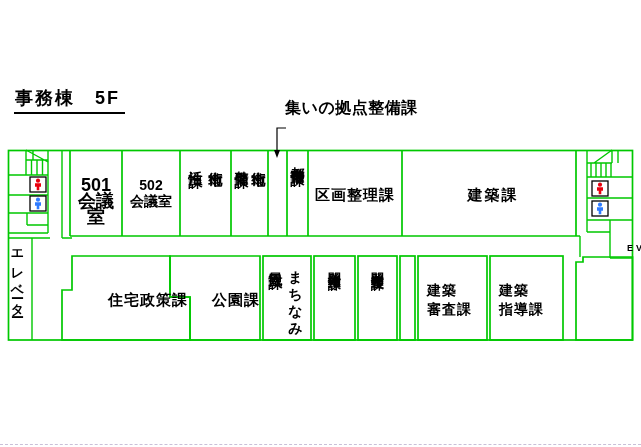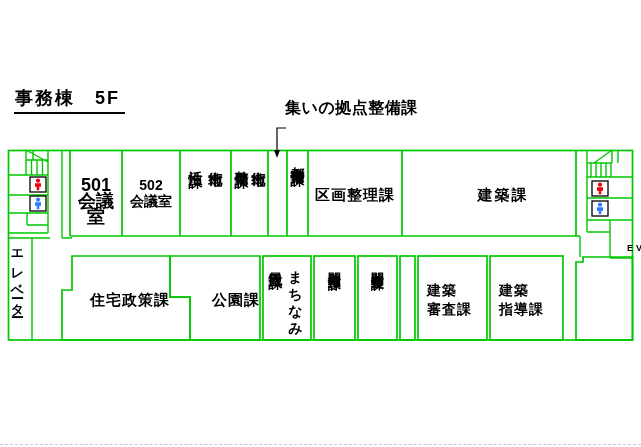--- a/index.html
+++ b/index.html
@@ -118,23 +118,23 @@
   <div class="label h" style="left:70px;top:177px;width:52px;font-size:18px;line-height:16px;">501
 会議室</div>
   <div class="label h" style="left:122px;top:177px;width:58px;font-size:14px;line-height:16px;">502
 会議室</div>
   <div class="label v" style="left:186px;top:160px;height:78px;width:40px;font-size:14px;line-height:20px;letter-spacing:1px;">市街地
 活性課</div>
   <div class="label v" style="left:233px;top:160px;height:78px;width:34px;font-size:14px;line-height:17px;letter-spacing:1px;">市街地
 整備課</div>
   <div class="label v" style="left:290px;top:156px;height:80px;width:16px;font-size:14px;line-height:16px;letter-spacing:1px;">都市整備課</div>
   <div class="label h" style="left:308px;top:186px;width:94px;font-size:15px;letter-spacing:1px;">区画整理課</div>
-  <div class="label h" style="left:416px;top:186px;width:174px;font-size:15px;letter-spacing:2px;">建築課</div>
+  <div class="label h" style="left:406px;top:186px;width:174px;font-size:15px;letter-spacing:2px;">建築課</div>
 
-  <div class="label h" style="left:72px;top:291px;width:116px;font-size:15px;letter-spacing:1px;">住宅政策課</div>
+  <div class="label h" style="left:72px;top:291px;width:116px;font-size:15px;letter-spacing:1px;text-align:right;">住宅政策課</div>
   <div class="label h" style="left:188px;top:291px;width:72px;font-size:15px;letter-spacing:1px;text-align:right;">公園課</div>
   <div class="label v" style="left:266px;top:261px;height:78px;width:40px;font-size:14px;line-height:20px;letter-spacing:1px;">まちなみ
 景観課</div>
   <div class="label v" style="left:327px;top:262px;height:76px;width:15px;font-size:13px;line-height:15px;letter-spacing:1px;">開発指導課</div>
   <div class="label v" style="left:370px;top:262px;height:76px;width:15px;font-size:13px;line-height:15px;letter-spacing:1px;">開発審査課</div>
   <div class="label" style="left:427px;top:281px;width:60px;font-size:14px;line-height:19px;letter-spacing:1px;">建築
 審査課</div>
   <div class="label" style="left:499px;top:281px;width:64px;font-size:14px;line-height:19px;letter-spacing:1px;">建築
 指導課</div>
 

